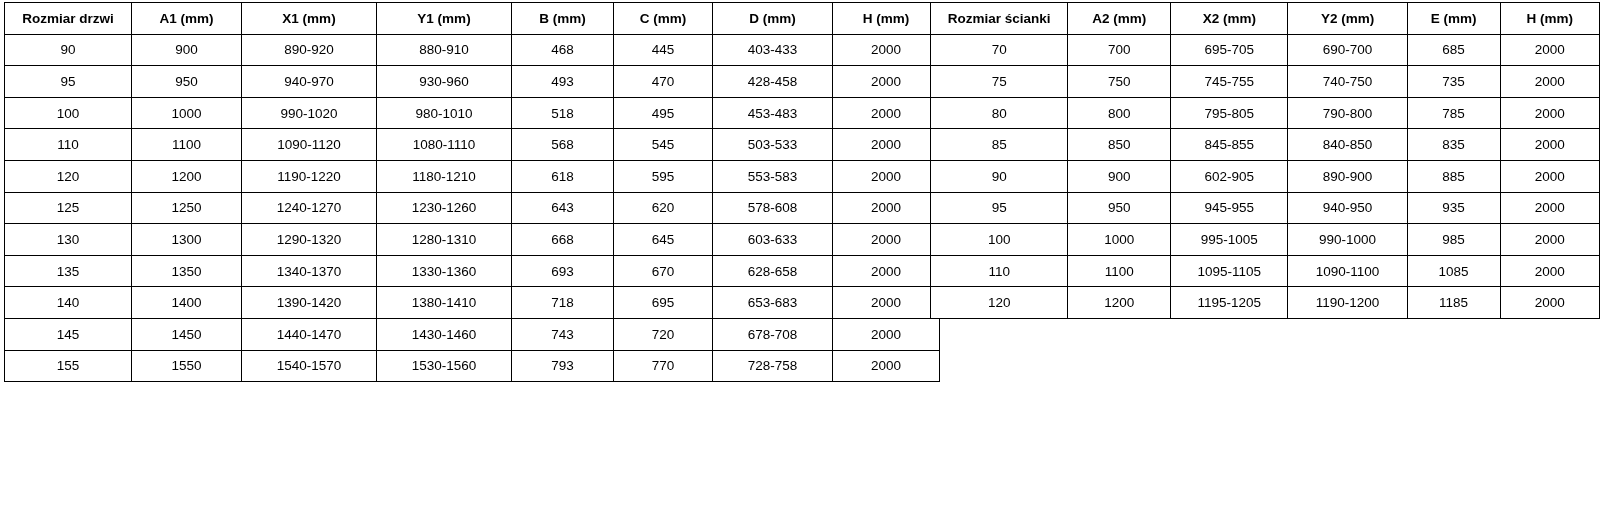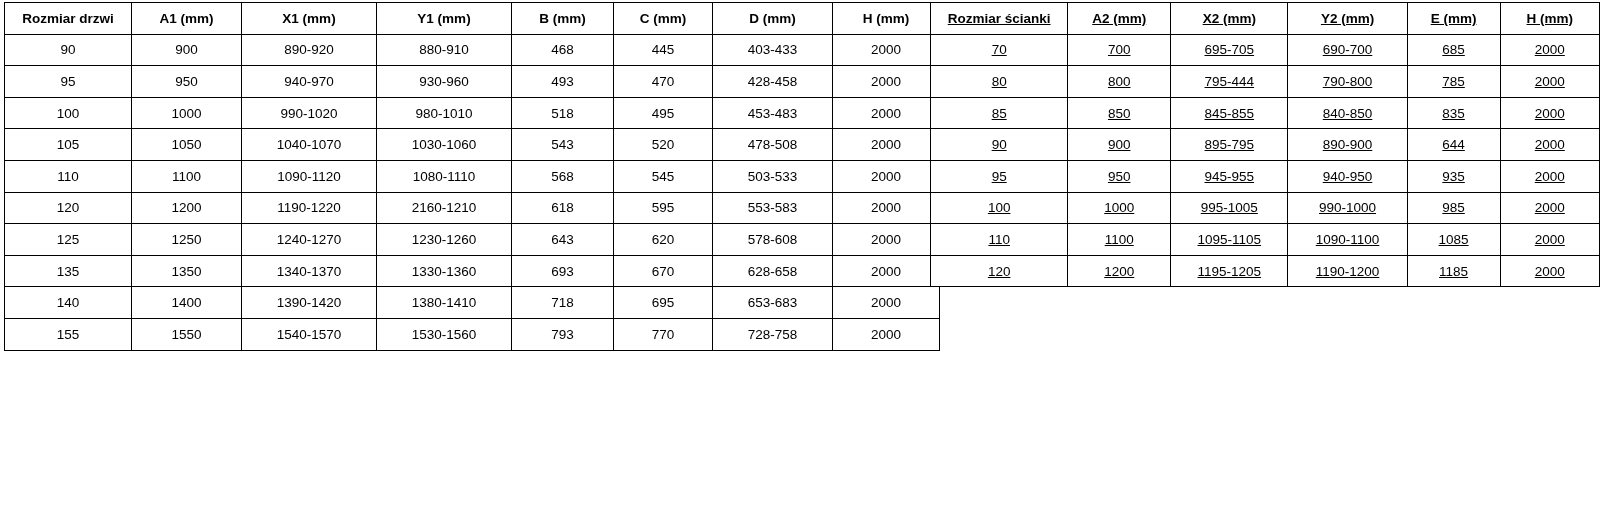--- a/index.html
+++ b/index.html
@@ -22,21 +22,20 @@
   .table-wrap {
     position: absolute;
   }
   #doors-table-wrap {
     left: 4px;
     top: 2px;
   }
   #walls-table-wrap {
     left: 930px;
     top: 2px;
-    text-decoration: underline;
   }
   table.spec {
     border-collapse: collapse;
     table-layout: fixed;
     background: #ffffff;
   }
   table.spec th,
   table.spec td {
     border: 1px solid #000000;
     text-align: center;
@@ -123,77 +122,87 @@
           <td>100</td>
           <td>1000</td>
           <td>990-1020</td>
           <td>980-1010</td>
           <td>518</td>
           <td>495</td>
           <td>453-483</td>
           <td>2000</td>
         </tr>
         <tr>
-          <td>105</td>
-          <td>1050</td>
-          <td>1040-1070</td>
-          <td>1030-1060</td>
-          <td>543</td>
-          <td>520</td>
-          <td>478-508</td>
-          <td>2000</td>
-        </tr>
-        <tr>
           <td>110</td>
           <td>1100</td>
           <td>1090-1120</td>
           <td>1080-1110</td>
           <td>568</td>
           <td>545</td>
           <td>503-533</td>
           <td>2000</td>
         </tr>
         <tr>
           <td>120</td>
           <td>1200</td>
           <td>1190-1220</td>
-          <td>2160-1210</td>
+          <td>1180-1210</td>
           <td>618</td>
           <td>595</td>
           <td>553-583</td>
           <td>2000</td>
         </tr>
         <tr>
           <td>125</td>
           <td>1250</td>
           <td>1240-1270</td>
           <td>1230-1260</td>
           <td>643</td>
           <td>620</td>
           <td>578-608</td>
           <td>2000</td>
         </tr>
         <tr>
+          <td>130</td>
+          <td>1300</td>
+          <td>1290-1320</td>
+          <td>1280-1310</td>
+          <td>668</td>
+          <td>645</td>
+          <td>603-633</td>
+          <td>2000</td>
+        </tr>
+        <tr>
           <td>135</td>
           <td>1350</td>
           <td>1340-1370</td>
           <td>1330-1360</td>
           <td>693</td>
           <td>670</td>
           <td>628-658</td>
           <td>2000</td>
         </tr>
         <tr>
           <td>140</td>
           <td>1400</td>
           <td>1390-1420</td>
           <td>1380-1410</td>
           <td>718</td>
           <td>695</td>
           <td>653-683</td>
+          <td>2000</td>
+        </tr>
+        <tr>
+          <td>145</td>
+          <td>1450</td>
+          <td>1440-1470</td>
+          <td>1430-1460</td>
+          <td>743</td>
+          <td>720</td>
+          <td>678-708</td>
           <td>2000</td>
         </tr>
         <tr>
           <td>155</td>
           <td>1550</td>
           <td>1540-1570</td>
           <td>1530-1560</td>
           <td>793</td>
           <td>770</td>
           <td>728-758</td>
@@ -226,41 +235,49 @@
       <tbody>
         <tr>
           <td>70</td>
           <td>700</td>
           <td>695-705</td>
           <td>690-700</td>
           <td>685</td>
           <td>2000</td>
         </tr>
         <tr>
+          <td>75</td>
+          <td>750</td>
+          <td>745-755</td>
+          <td>740-750</td>
+          <td>735</td>
+          <td>2000</td>
+        </tr>
+        <tr>
           <td>80</td>
           <td>800</td>
-          <td>795-444</td>
+          <td>795-805</td>
           <td>790-800</td>
           <td>785</td>
           <td>2000</td>
         </tr>
         <tr>
           <td>85</td>
           <td>850</td>
           <td>845-855</td>
           <td>840-850</td>
           <td>835</td>
           <td>2000</td>
         </tr>
         <tr>
           <td>90</td>
           <td>900</td>
-          <td>895-795</td>
+          <td>602-905</td>
           <td>890-900</td>
-          <td>644</td>
+          <td>885</td>
           <td>2000</td>
         </tr>
         <tr>
           <td>95</td>
           <td>950</td>
           <td>945-955</td>
           <td>940-950</td>
           <td>935</td>
           <td>2000</td>
         </tr>

